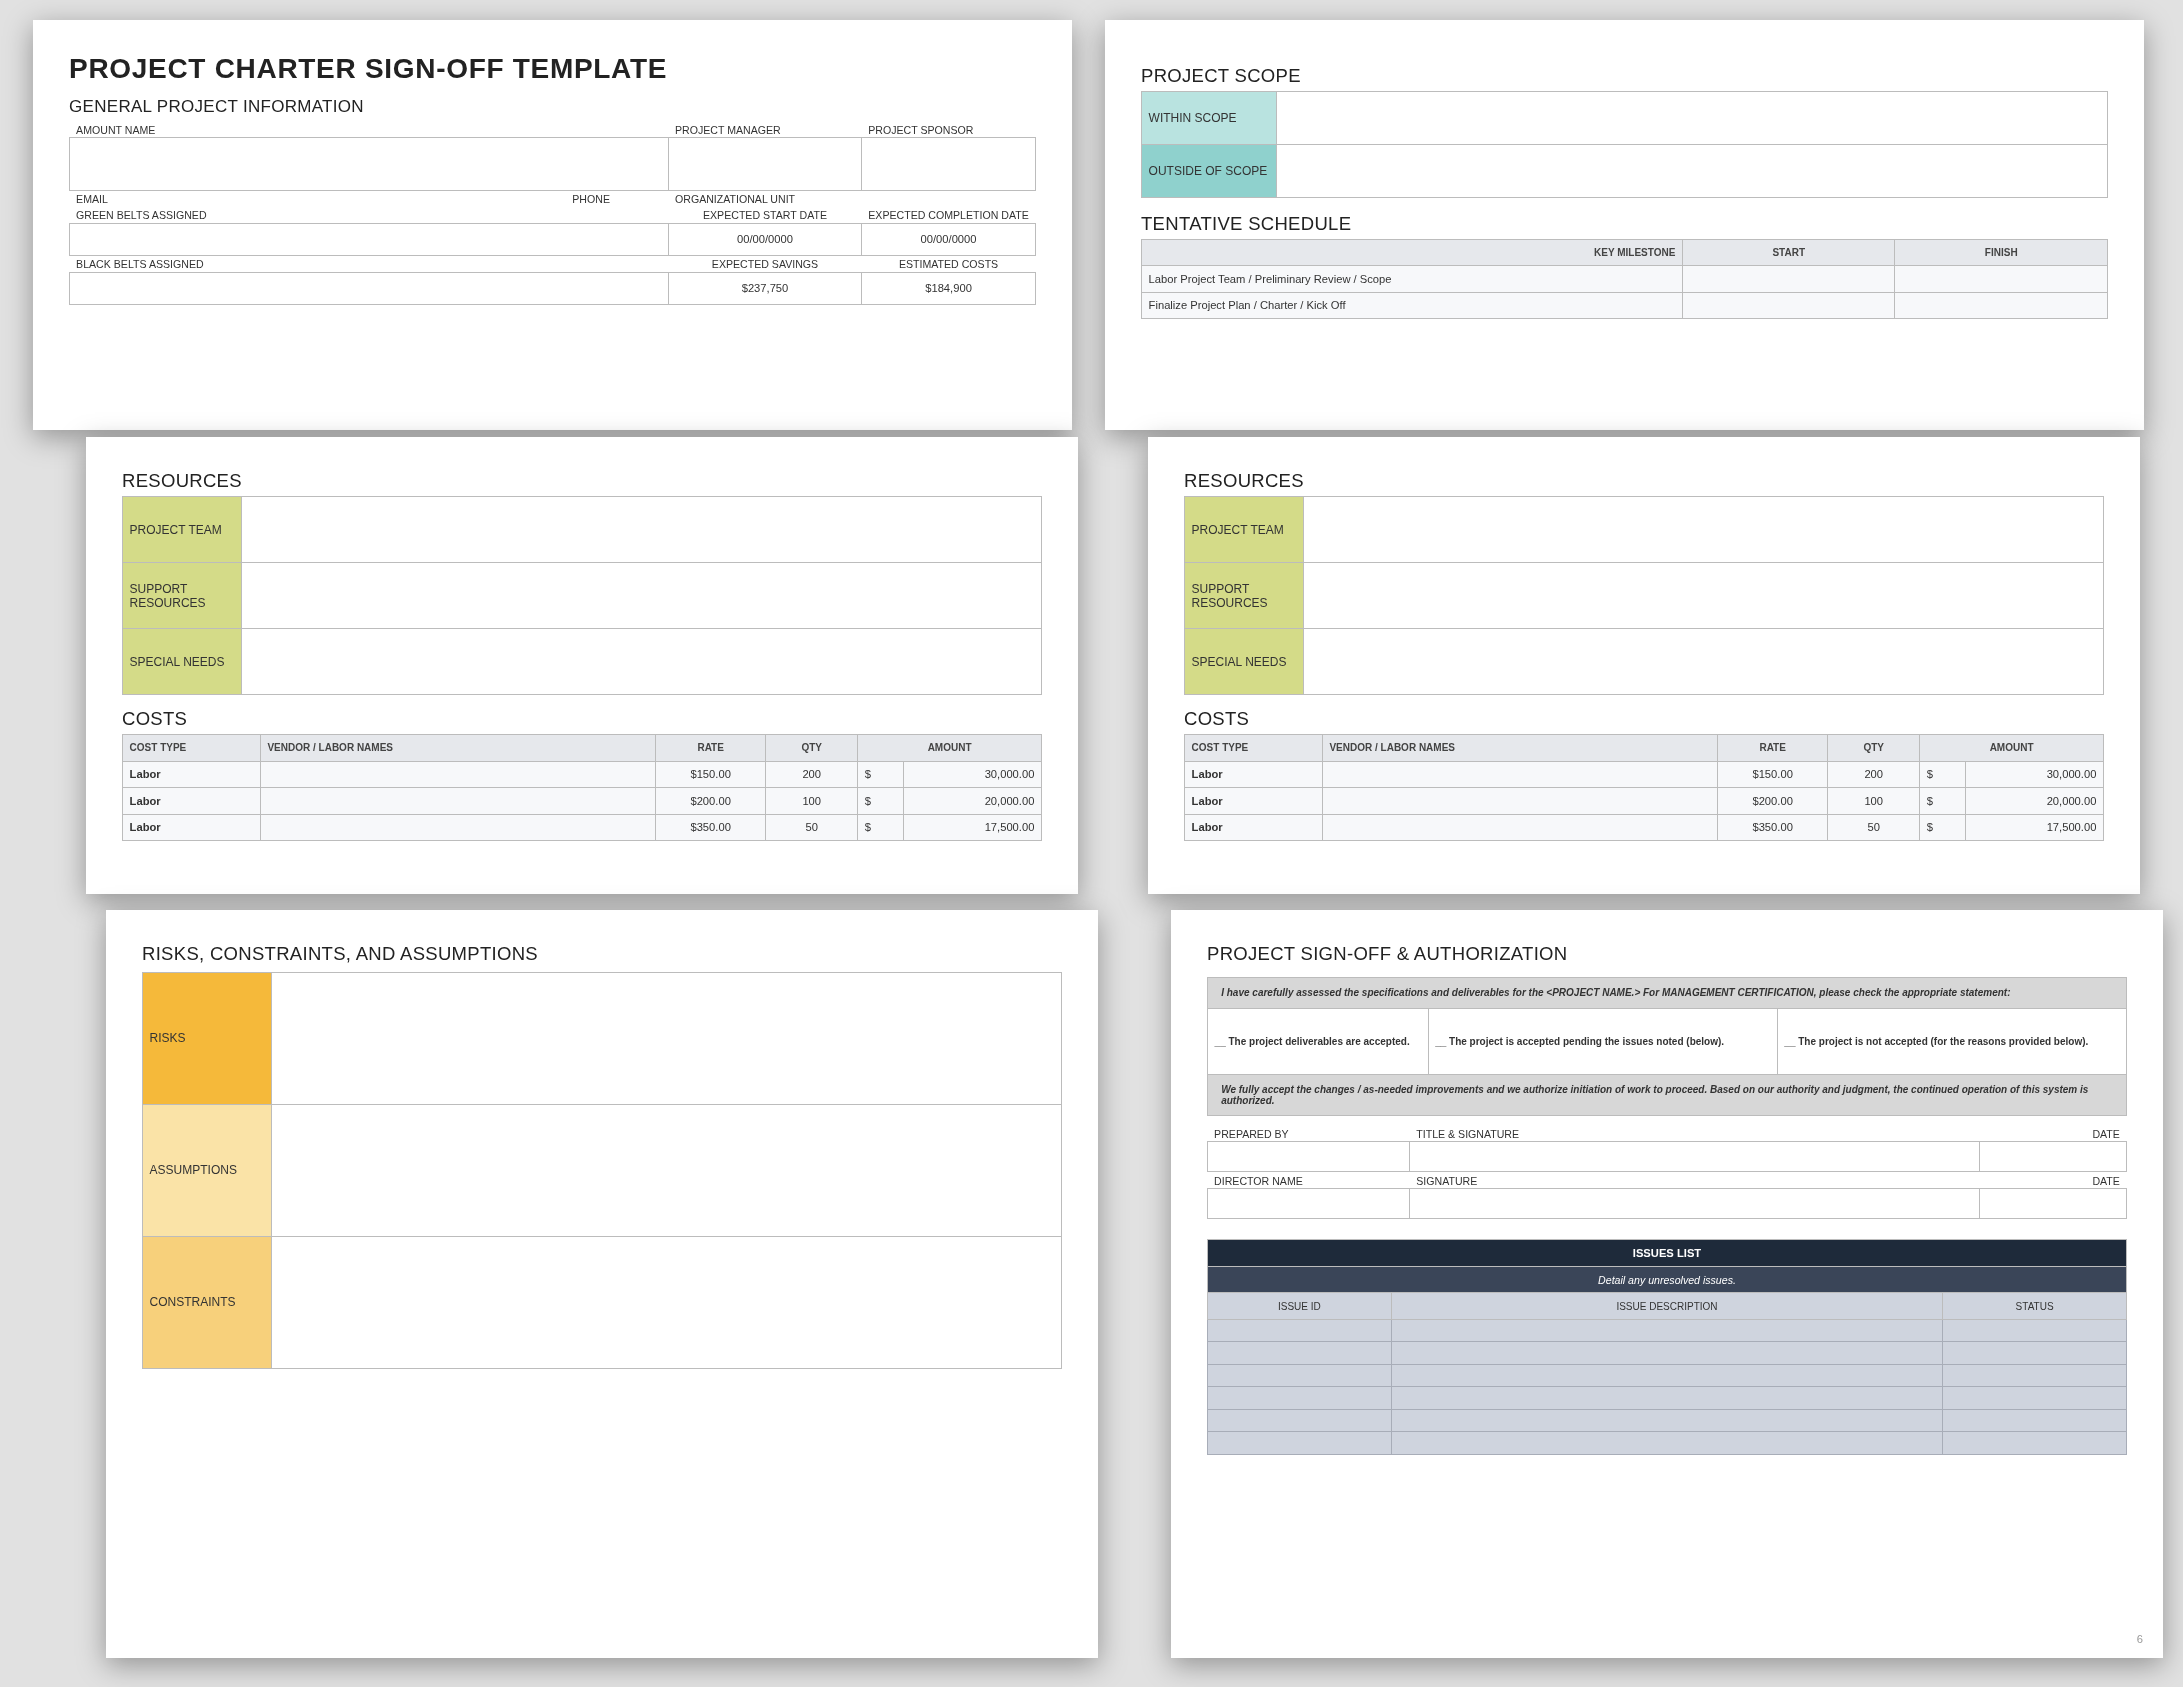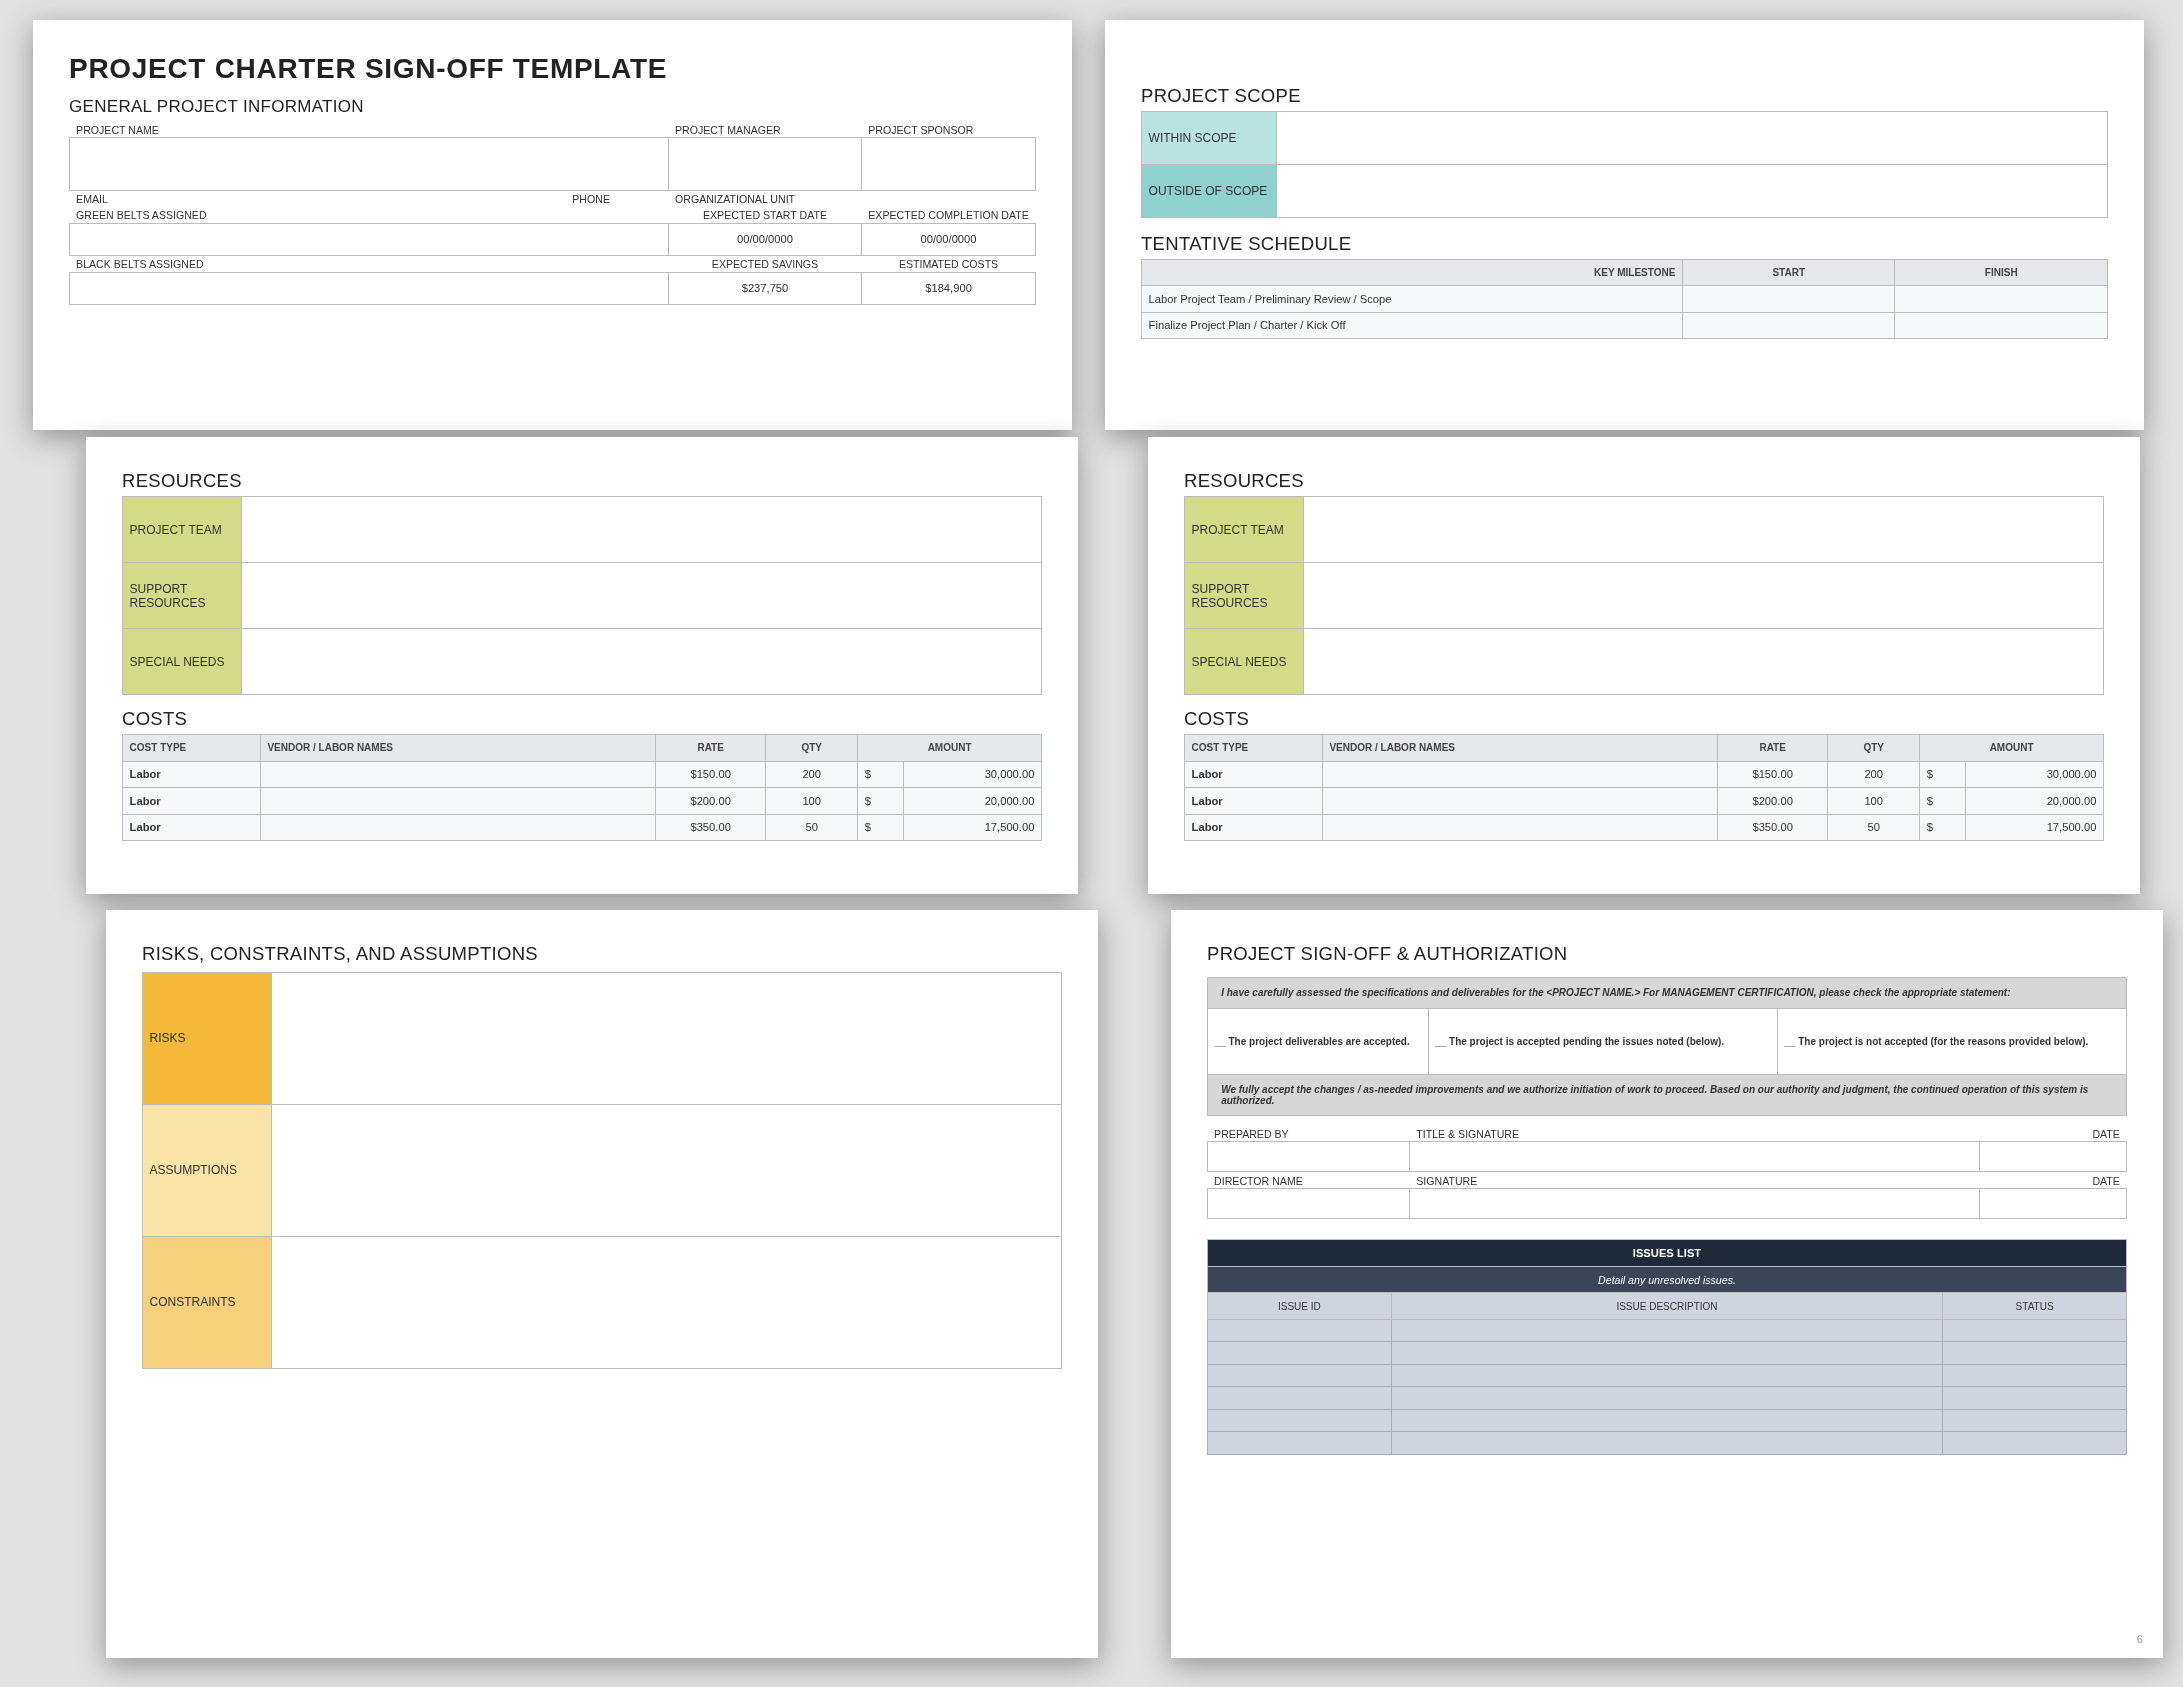--- a/index.html
+++ b/index.html
@@ -112,21 +112,21 @@
 
   <table>
     <colgroup>
         <col style="width:46%">
         <col style="width:16%">
         <col style="width:20%">
         <col style="width:18%">
       </colgroup>
     <tbody>
         <tr>
-      <td class="lbl" colspan="2">PROJECT NAME</td>
+      <td class="lbl" colspan="2">AMOUNT NAME</td>
       <td class="lbl">PROJECT MANAGER</td>
       <td class="lbl">PROJECT SPONSOR</td>
     </tr>
     <tr>
       <td class="tall tl-cell" colspan="2"></td>
       <td class="tall tl-cell"></td>
       <td class="tall tl-cell"></td>
     </tr>
     <tr>
       <td class="lbl">EMAIL</td>
@@ -151,21 +151,21 @@
     <tr>
       <td class="tl-cell" colspan="2" style="height:32px"></td>
       <td class="tl-cell center">$237,750</td>
       <td class="tl-cell center">$184,900</td>
     </tr>
   </tbody>
     </table>
 </div>
 
 <div class="page page-top-right">
-  <div class="sec-title big" style="margin-top:32px">PROJECT SCOPE</div>
+  <div class="sec-title big" style="margin-top:12px">PROJECT SCOPE</div>
   <table>
     <colgroup>
         <col style="width:14%">
         <col style="width:86%">
       </colgroup>
     <tbody>
         <tr>
       <td class="scope-in tall" style="font-size:12px">WITHIN SCOPE</td>
       <td class="tall"></td>
     </tr>

